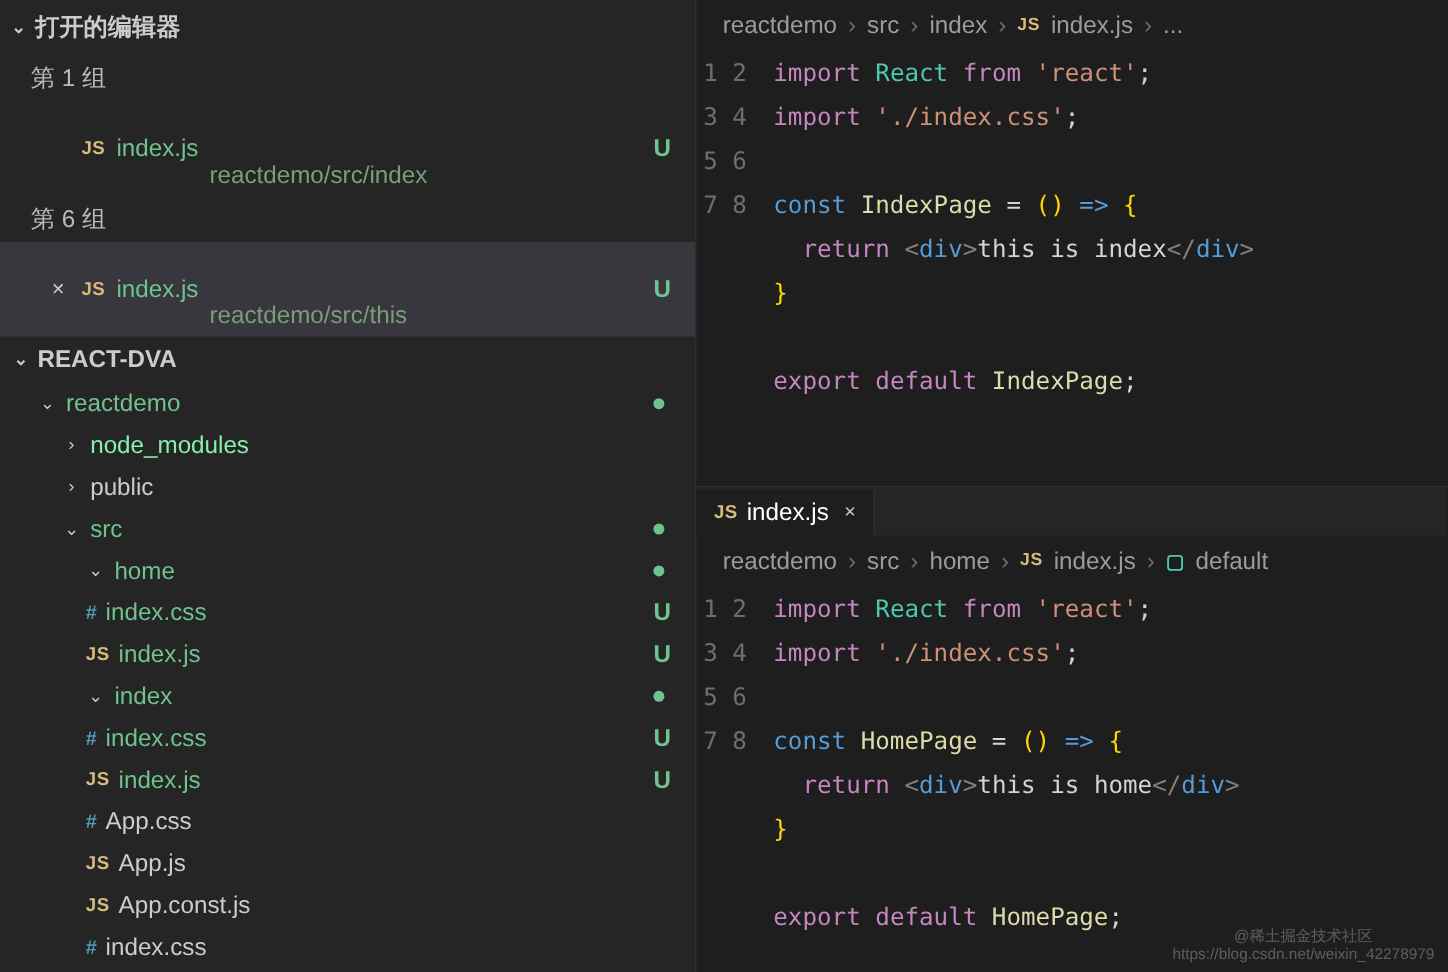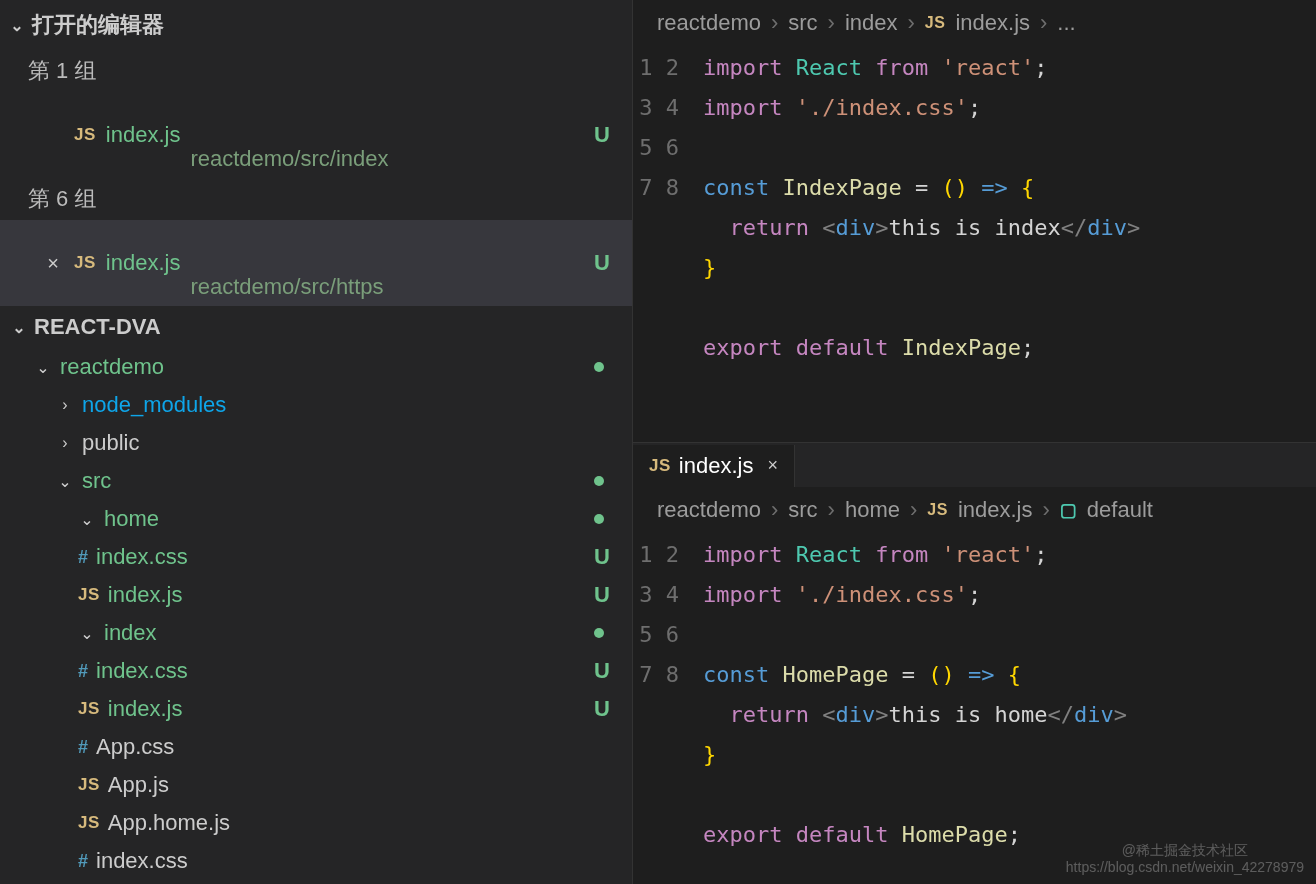--- a/index.html
+++ b/index.html
@@ -115,38 +115,38 @@
         <span class="js-icon">JS</span>
         <span class="file-name green">index.js</span>
         <span class="file-path">reactdemo/src/index</span>
         <span class="u-badge">U</span>
       </div>
       <div class="group-label">第 6 组</div>
       <div class="open-editor-item active">
         <span class="close-x">×</span>
         <span class="js-icon">JS</span>
         <span class="file-name green">index.js</span>
-        <span class="file-path">reactdemo/src/https</span>
+        <span class="file-path">reactdemo/src/this</span>
         <span class="u-badge">U</span>
       </div>
     </div>
 
   <div class="proj-header">
     <span class="chevron">⌄</span>
     <span>REACT-DVA</span>
   </div>
   <div id="file-tree">
       <div class="tree-item indent-1 green">
         <span class="chevron">⌄</span>
         <span class="label">reactdemo</span>
         <span class="dot-badge"></span>
       </div>
       <div class="tree-item indent-2">
         <span class="chevron">›</span>
-        <span class="label" style="color: #0ea5e9;">node_modules</span>
+        <span class="label" style="color: #86efac;">node_modules</span>
       </div>
       <div class="tree-item indent-2">
         <span class="chevron">›</span>
         <span class="label">public</span>
       </div>
       <div class="tree-item indent-2 green">
         <span class="chevron">⌄</span>
         <span class="label">src</span>
         <span class="dot-badge"></span>
       </div>
@@ -183,21 +183,21 @@
       <div class="tree-item indent-3">
         <span class="css-icon">#</span>
         <span class="label">App.css</span>
       </div>
       <div class="tree-item indent-3">
         <span class="js-icon">JS</span>
         <span class="label">App.js</span>
       </div>
       <div class="tree-item indent-3">
         <span class="js-icon">JS</span>
-        <span class="label">App.home.js</span>
+        <span class="label">App.const.js</span>
       </div>
       <div class="tree-item indent-3">
         <span class="css-icon">#</span>
         <span class="label">index.css</span>
       </div>
     </div>
 </div>
 
 <div class="editors" id="editors">
     <div class="editor-pane">

